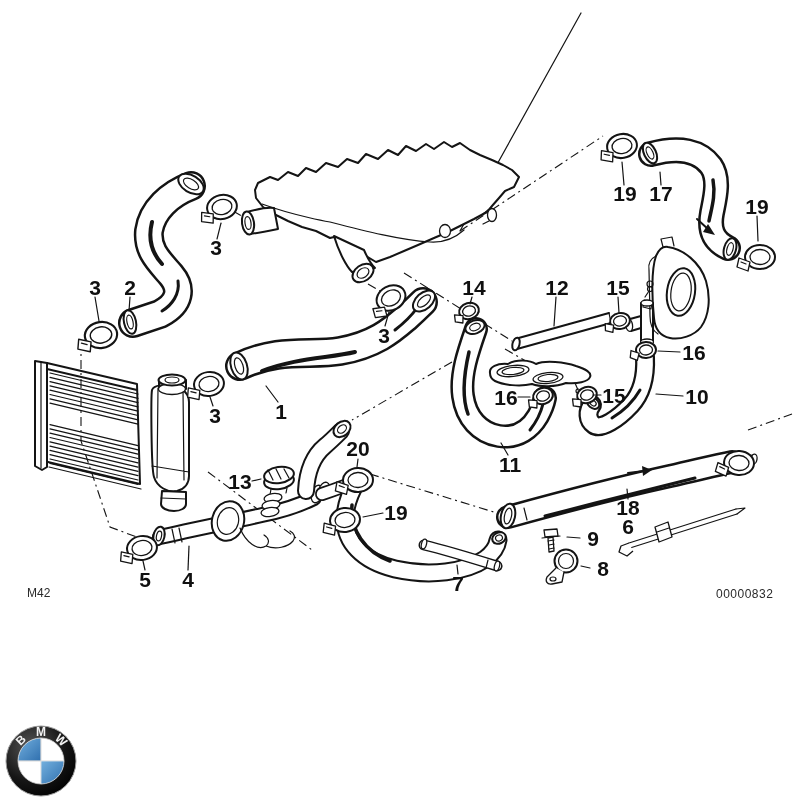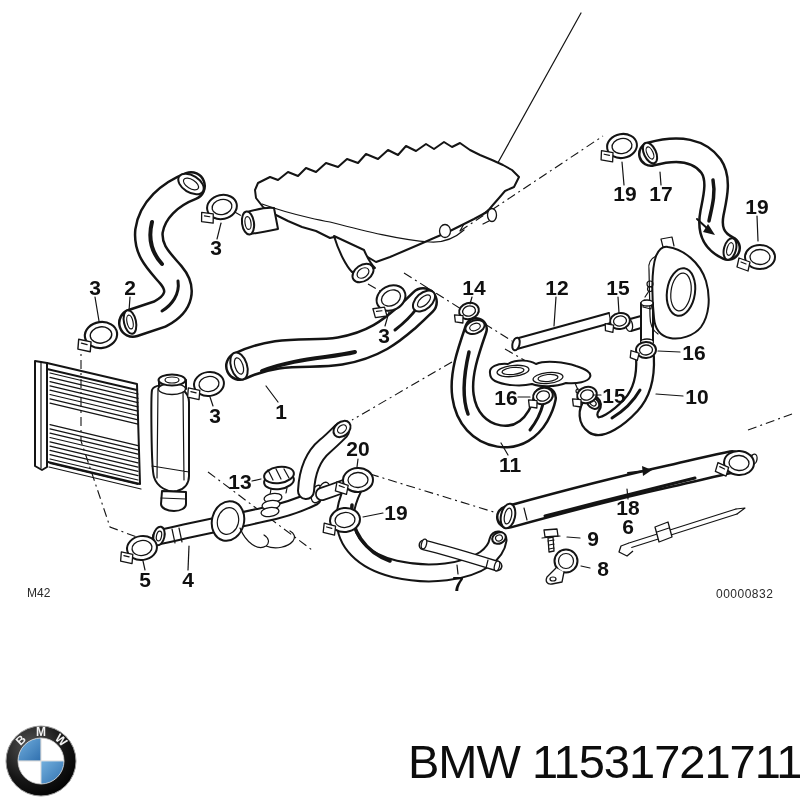--- a/index.html
+++ b/index.html
@@ -378,15 +378,14 @@
         <path d="M38,39 L15,39 A23,23 0 0 0 38,62 Z" fill="#ffffff" stroke="#cfcfcf" stroke-width="0.8"></path>
         <path d="M38,39 L61,39 A23,23 0 0 1 38,62 Z" fill="url(#blueG)" stroke="#e8e8e8" stroke-width="0.8"></path>
       </g>
       <g font-family="Liberation Sans, sans-serif" font-size="12" font-weight="bold" fill="#f2f2f2" text-anchor="middle">
         <text x="38" y="14" transform="rotate(-44 38 39)">B</text>
         <text x="38" y="14">M</text>
         <text x="38" y="14" transform="rotate(44 38 39)">W</text>
       </g>
     </svg>
   </div>
-  <div class="footer-pn">BMW 11531721711</div>
 
 </div>
 
 </body></html>

